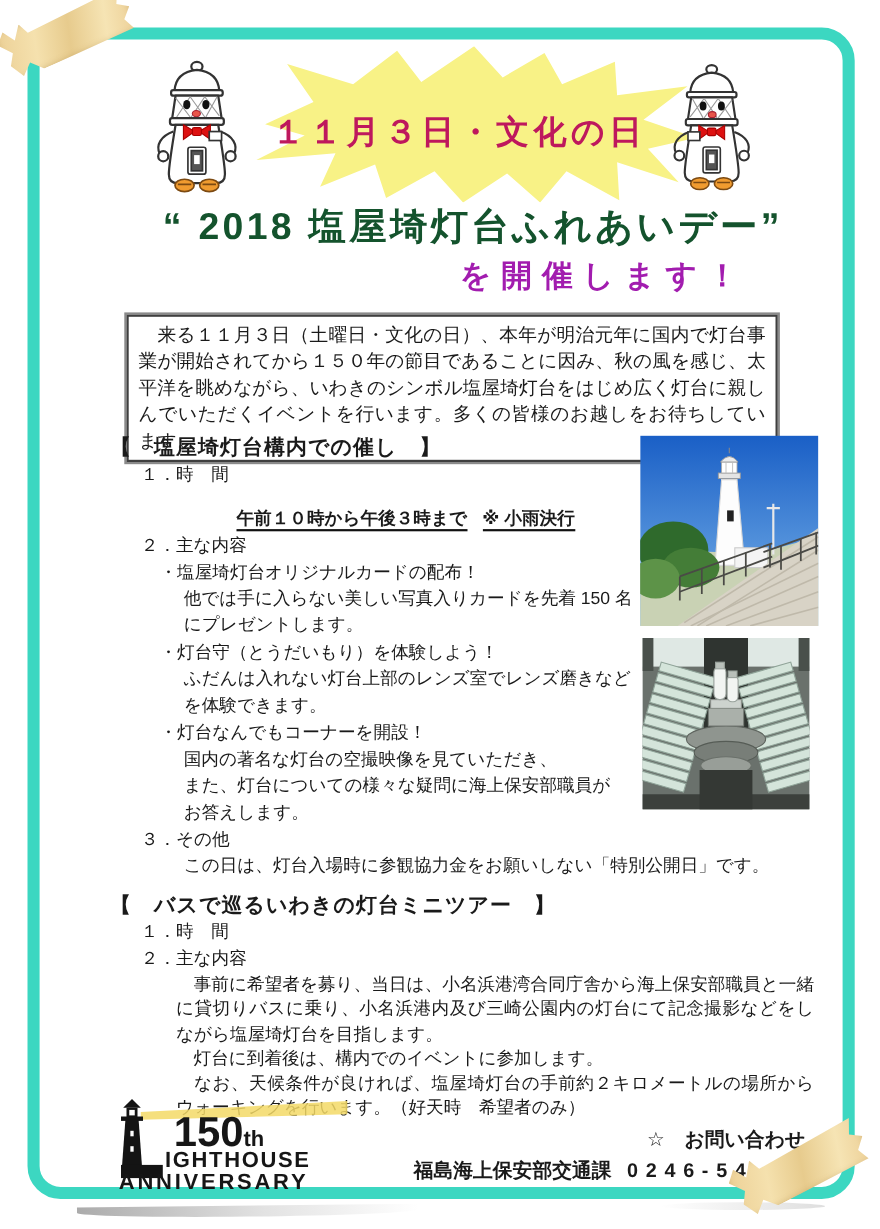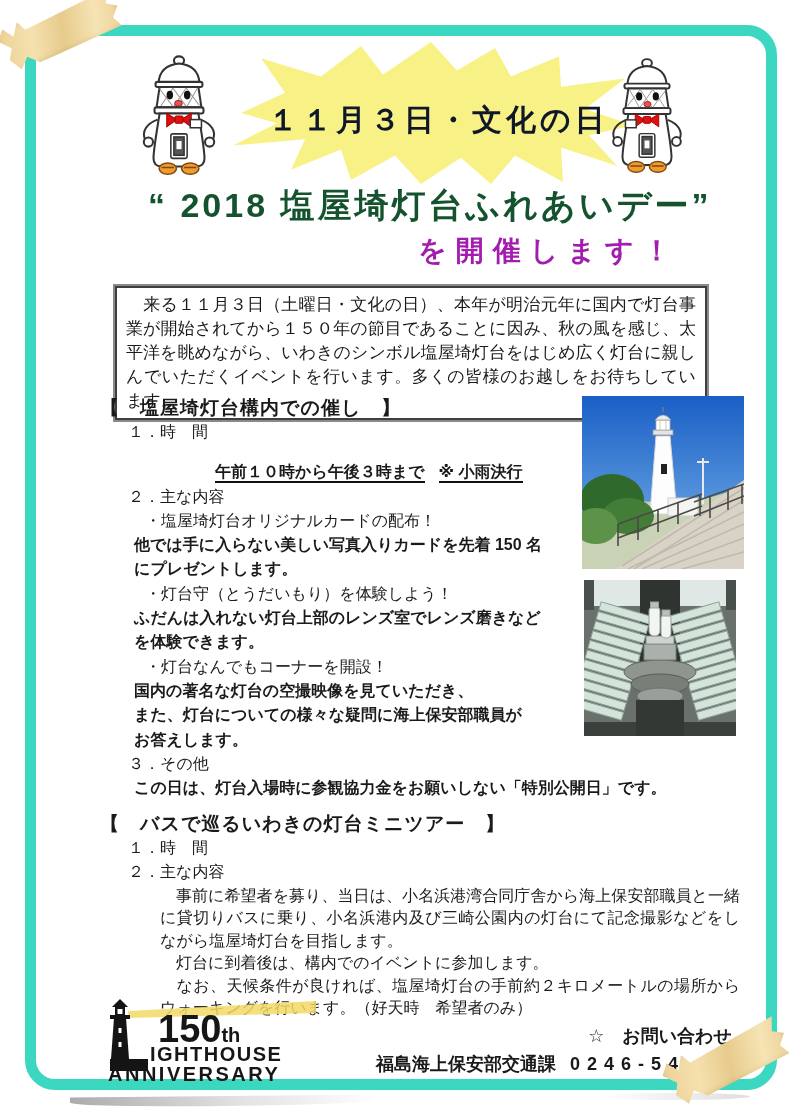--- a/index.html
+++ b/index.html
@@ -18,22 +18,22 @@
   
   .tape{position:absolute;z-index:10;
         background:linear-gradient(105deg,#ecd096 0%,#f5e1ae 28%,#e7cb8d 52%,#f6e4b4 78%,#eccf96 100%);
         clip-path:polygon(0% 22%,7% 2%,13% 26%,20% 0%,24% 22%,97% 10%,92% 38%,100% 52%,93% 72%,97% 95%,25% 100%,17% 78%,9% 98%,3% 70%,8% 48%);
         box-shadow:inset 0 0 6px rgba(150,110,40,.35);}
   .tape-tl{left:-2px;top:6px;width:124px;height:46px;transform:rotate(-23deg);}
   .tape-br{left:662px;top:1036px;width:128px;height:48px;transform:rotate(-26deg);}
 
   
   .starburst{position:absolute;left:233px;top:42px;width:400px;height:142px;z-index:1;}
-  .date-banner{position:absolute;left:268px;top:100px;width:370px;z-index:3;
-        font-size:30px;font-weight:bold;letter-spacing:4px;color:#0f172a;white-space:nowrap;}
+  .date-banner{position:absolute;left:247px;top:100px;width:370px;z-index:3;
+        font-size:30px;font-weight:bold;letter-spacing:4px;color:#be185d;white-space:nowrap;}
   .mascot{position:absolute;z-index:2;}
   .mascot-left{left:128px;top:52px;width:102px;height:125px;}
   .mascot-right{left:598px;top:55px;width:98px;height:120px;transform:scaleX(-1);}
   .title{position:absolute;left:148px;top:183px;z-index:3;font-size:34px;font-weight:bold;
         letter-spacing:3px;color:#14532d;white-space:nowrap;}
   .subtitle{position:absolute;left:418px;top:232px;z-index:3;font-size:28px;font-weight:bold;
         letter-spacing:9px;color:#a21caf;white-space:nowrap;}
 
   
   .intro-outer{position:absolute;left:113px;top:284px;width:592px;z-index:3;
@@ -43,21 +43,21 @@
 
   
   .section{position:absolute;z-index:3;}
   .sec1{left:100px;top:396px;width:640px;}
   .sec2{left:100px;top:812px;width:648px;}
   .sec-heading{font-size:19px;font-weight:bold;line-height:24px;margin-bottom:0;letter-spacing:1px;}
   .line{font-size:16px;line-height:24.3px;white-space:nowrap;}
   .ind1{margin-left:28px;}
   .ind2{margin-left:115px;}
   .ind-bullet{margin-left:45px;}
-  .ind-body{margin-left:34px;font-weight:bold;}
+  .ind-body{margin-left:67px;}
   .timeline{font-weight:bold;margin-top:16px;}
   .uline{border-bottom:2px solid #111;padding-bottom:1px;}
   .gap{display:inline-block;width:14px;}
   .para{margin-left:60px;width:580px;font-size:16px;line-height:22.5px;text-align:justify;}
 
   
   .photo{position:absolute;z-index:3;}
   .photo1{left:582px;top:396px;width:162px;height:173px;}
   .photo2{left:584px;top:580px;width:152px;height:156px;}
 

